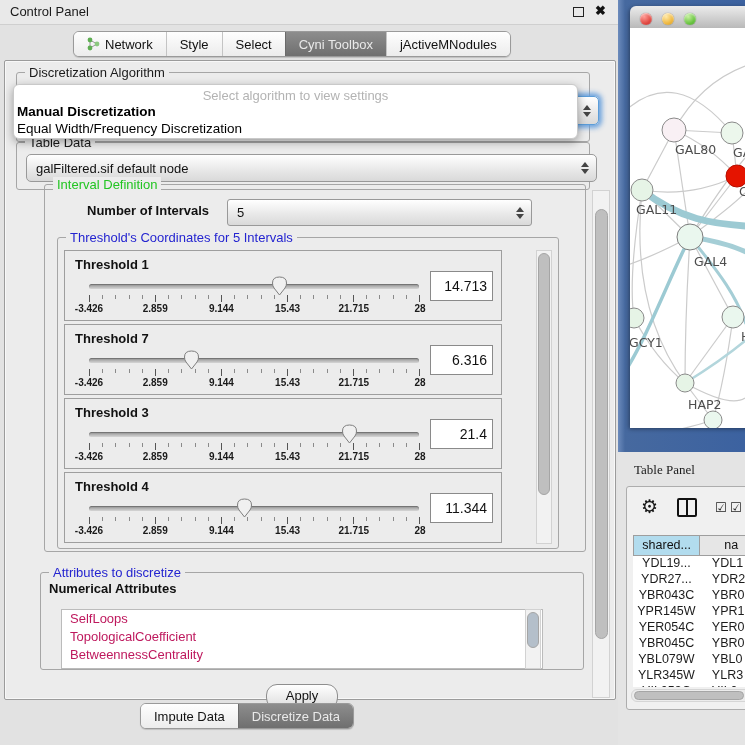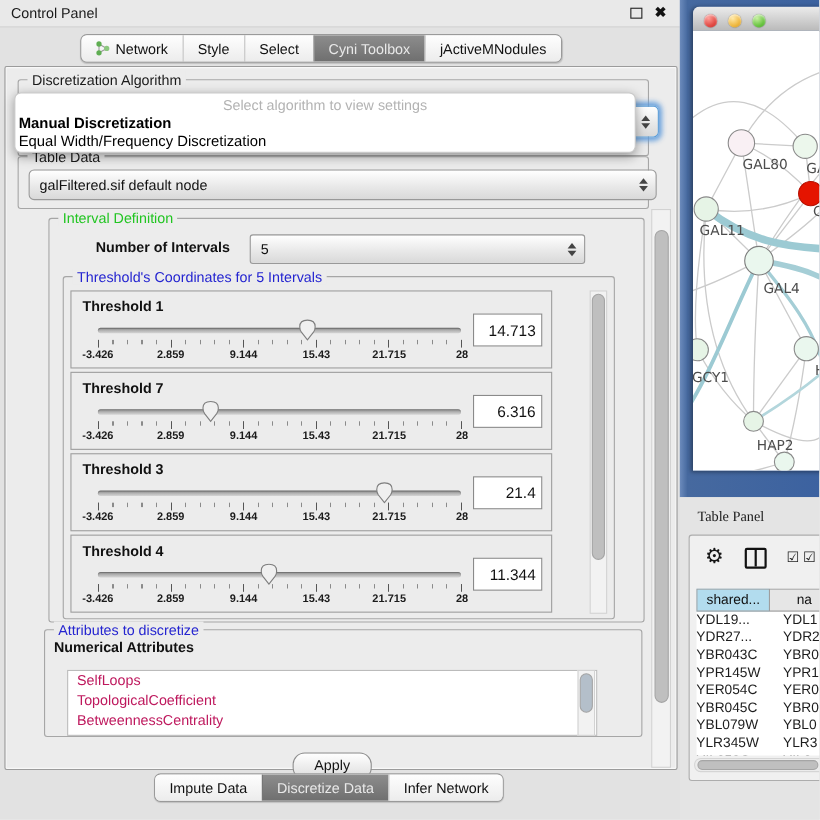--- a/index.html
+++ b/index.html
@@ -70,21 +70,21 @@
   .split-icon{position:absolute;left:50px;top:11px;width:16px;height:15px;border:2px solid #111;border-radius:2px;}
   .split-icon:before{content:"";position:absolute;left:6.5px;top:0;width:2px;height:100%;background:#111;}
   .cbx{position:absolute;top:13px;font-size:13px;color:#222;font-family:"DejaVu Sans",sans-serif;}
   #tbl{position:absolute;left:6px;top:48px;width:124px;height:152px;overflow:hidden;}
   #tbl-head{display:flex;height:21px;}
   .th{box-sizing:border-box;border:1px solid #9e9e9e;font-size:12.5px;color:#111;text-align:center;line-height:19px;overflow:hidden;white-space:nowrap;}
   .th.c1{width:74px;background:#b2dcee;}
   .th.c2{width:60px;background:#e6e6e6;border-left:none;text-align:left;padding-left:24px;}
   #tbl-rows{height:131px;overflow:hidden;background:#fff;}
   .trow{display:flex;height:16px;font-size:12.5px;color:#1c1c1c;}
-  .trow .tc1{width:74px;overflow:hidden;white-space:nowrap;}
+  .trow .tc1{width:74px;text-align:center;overflow:hidden;white-space:nowrap;}
   .trow .tc2{width:50px;padding-left:12px;overflow:hidden;white-space:nowrap;}
   #tp-hsb{position:absolute;left:4px;top:202px;width:126px;height:11px;background:#ececec;border:1px solid #d5d5d5;border-radius:6px;}
   #tp-hsb .sb-thumb{left:2px;top:1px;width:108px;height:7px;}
   .netlabel{font-family:"DejaVu Sans",sans-serif;}
 </style>
 </head>
 <body>
 
 <div id="root">
 
@@ -136,21 +136,21 @@
     <span class="grp-title">Table Data</span>
   </div>
   <div class="combo" style="left:26px;top:154px;width:560px;height:26px;">
     <span>galFiltered.sif default node</span>
     <span class="arrows">
         <span class="arr-up"></span>
         <span class="arr-dn"></span>
       </span>
   </div>
 
-  <div class="grp" style="left:44px;top:198px;width:540px;height:366px;">
+  <div class="grp" style="left:44px;top:184px;width:540px;height:366px;">
     <span class="grp-title green">Interval Definition</span>
     <div style="position:absolute;left:42px;top:18px;font-size:13px;font-weight:bold;color:#111;">Number of Intervals</div>
     <div class="combo" style="left:182px;top:14px;width:294px;height:25px;border-radius:3px;">
       <span>5</span>
       <span class="arrows">
           <span class="arr-up"></span>
           <span class="arr-dn"></span>
         </span>
     </div>
 
@@ -272,23 +272,20 @@
     <div class="opt1">Manual Discretization</div>
     <div class="opt2">Equal Width/Frequency Discretization</div>
   </div>
 
   <div id="bottom-tabs" class="segbar">
     <div class="seg">
         <span>Impute Data</span>
       </div>
     <div class="seg sel">
         <span>Discretize Data</span>
-      </div>
-    <div class="seg">
-        <span>Infer Network</span>
       </div>
   </div>
 
   <div id="desktop"></div>
   <div id="netwin">
     <div class="mtb">
       <span class="light red"></span>
       <span class="light yellow"></span>
       <span class="light green"></span>
     </div>

